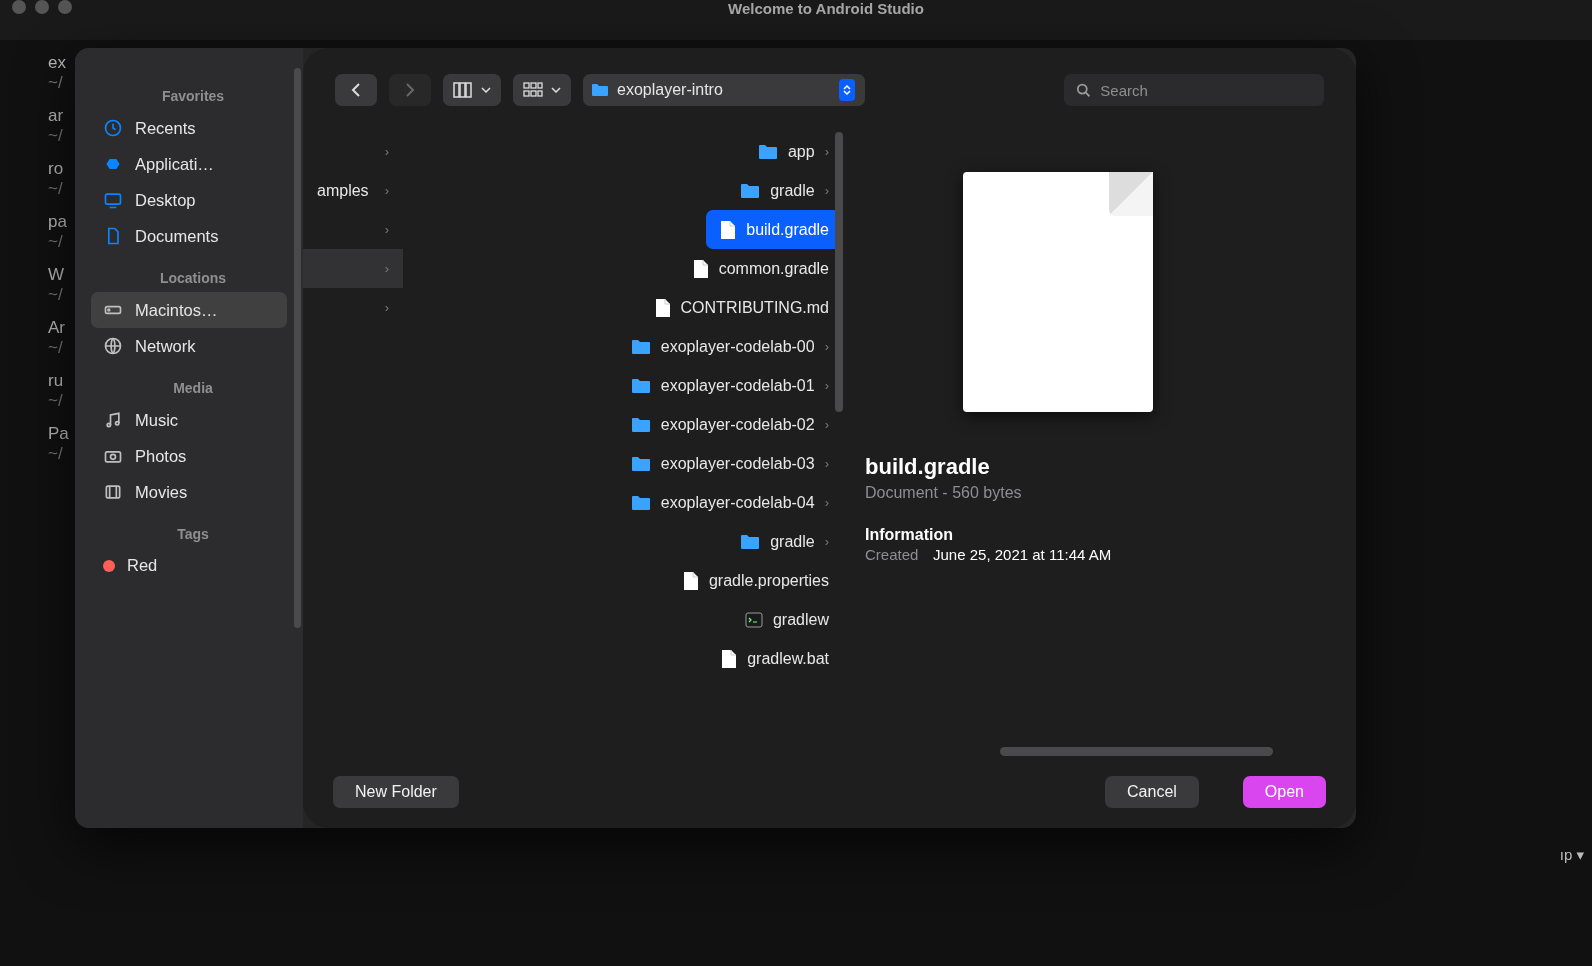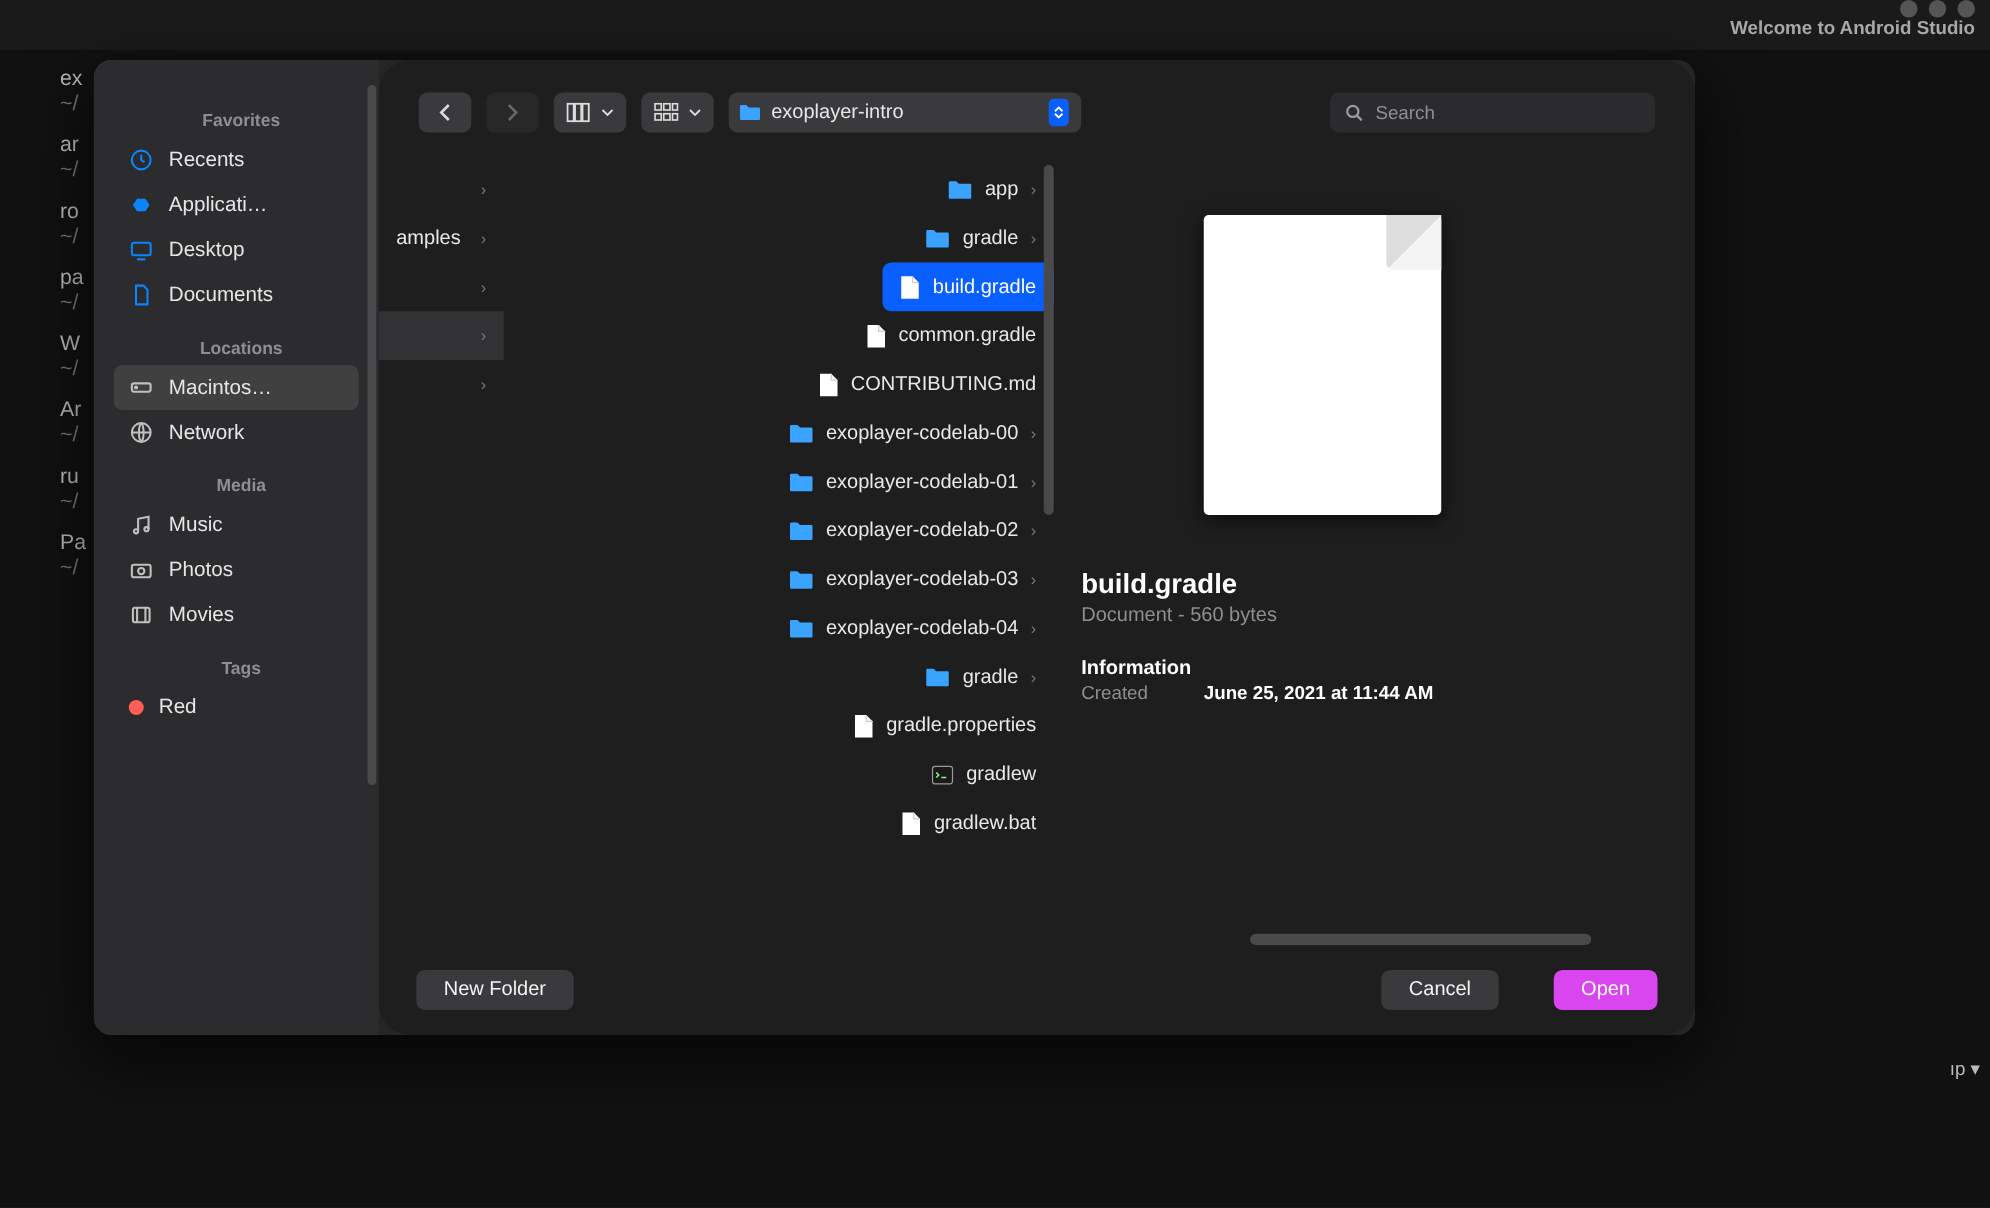--- a/index.html
+++ b/index.html
@@ -1,17 +1,17 @@
 <!DOCTYPE html>
 <html><head>
 <meta charset="utf-8">
 <style>
 * { margin:0; padding:0; box-sizing:border-box; font-family:-apple-system,BlinkMacSystemFont,"Helvetica Neue",sans-serif; }
 body { background:#111; width:1592px; height:966px; overflow:hidden; position:relative; }
-.titlebar { height:40px; display:flex; align-items:flex-end; padding:0 12px; background:#1a1a1a;flex-direction:column; }
+.titlebar { height:40px; display:flex; align-items:flex-start; padding:0 12px; background:#1a1a1a; }
 .traffic { display:flex; gap:9px; }
 .dot { width:14px; height:14px; border-radius:50%; background:#555; }
 .win-title { flex:1; text-align:center; font-size:15px; font-weight:600; color:#a8a8a8; }
 
 .bg-list { position:absolute; left:48px; top:40px; color:#bbb; font-size:17px; }
 .bg-item { margin:13px 0 12px; }
 .bg-sub { color:#777; }
 
 .dialog { position:absolute; left:75px; top:48px; width:1281px; height:780px; background:#252525; border-radius:14px; box-shadow:0 18px 56px rgba(0,0,0,.7); display:flex; overflow:hidden; }
 
@@ -46,23 +46,23 @@
 .col .row.sel0 { background:#323234; }
 .col .row.sel { background:#0a60ff; border-radius:7px; color:#fff; }
 .vscroll { position:absolute; right:0; top:0; width:8px; height:280px; background:#4a4a4c; border-radius:4px; }
 
 .preview { width:430px; padding:18px 22px 0; color:#ccc; position:relative; }
 .doc-thumb { width:190px; height:240px; background:#fff; margin:22px auto 42px; border-radius:4px; position:relative; box-shadow:0 4px 16px rgba(0,0,0,.6); }
 .fold { position:absolute; right:0; top:0; width:44px; height:44px; background:linear-gradient(135deg,#ddd 0 50%,#f4f4f4 50%); border-bottom-left-radius:6px; }
 .pv-name { font-size:22px; font-weight:600; color:#fff; margin-bottom:4px; }
 .pv-sub { font-size:16px; color:#8e8e93; margin-bottom:24px; }
 .pv-info { font-size:16px; font-weight:600; color:#fff; margin-bottom:2px; }
-.pv-row { display:flex; gap:30px; font-size:15px; align-items:center; }
+.pv-row { display:flex; font-size:15px; align-items:center; }
 .pv-row .lbl { color:#8e8e93; width:68px; }
-.pv-row .val { font-weight:700; color:#fff; }
+.pv-row .val { font-weight:400; color:#fff; }
 .hscroll { position:absolute; right:0; bottom:0; left:28px; height:9px; }
 .hscroll .thumb { margin-left:auto; width:68%; height:100%; background:#4a4a4c; border-radius:5px; }
 
 .footer { height:72px; display:flex; align-items:center; padding:0 30px; gap:12px; }
 .btn { padding:7px 22px; border-radius:7px; font-size:16px; cursor:pointer; border:0; }
 .btn.flat { background:#3a3a3c; color:#f2f2f2; }
 .btn.prim { background:#d946ef; color:#fff; font-weight:500;margin-left:32px; }
 
 svg { display:block; }
 .fi-folder { fill:#3aa3ff; }

